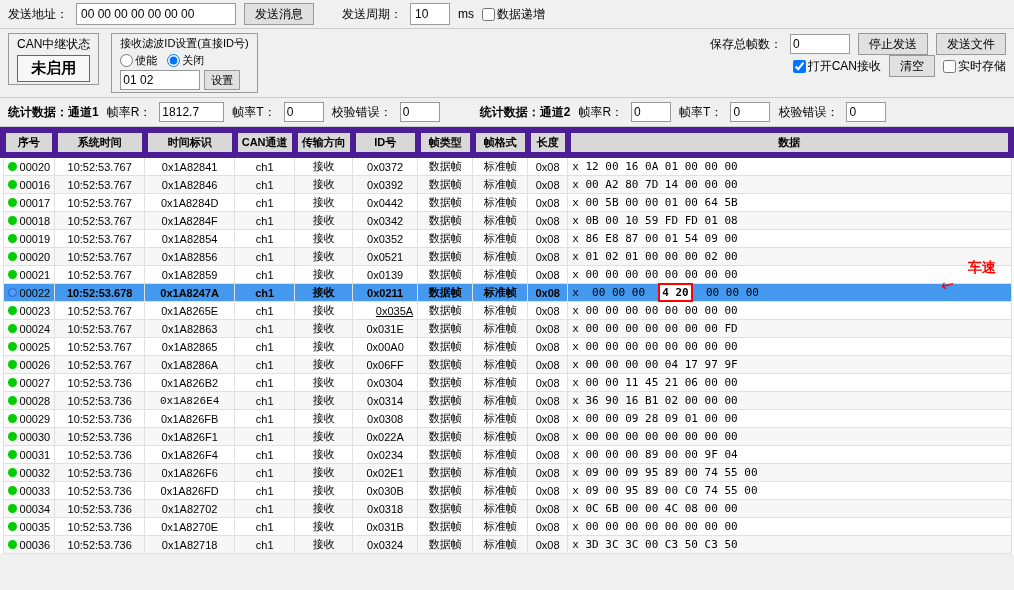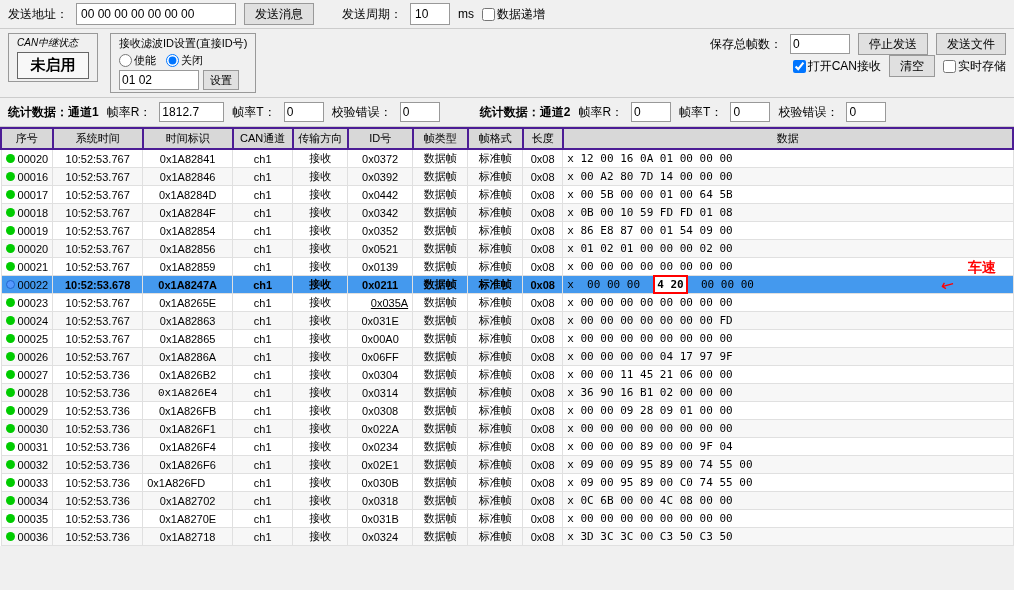--- a/index.html
+++ b/index.html
@@ -1,18 +1,18 @@
 <!DOCTYPE html>
 <html><head>
   <meta charset="utf-8">
   <style>
     * { box-sizing: border-box; margin: 0; padding: 0; }
     body { font-family: 'SimSun', '宋体', Arial, sans-serif; font-size: 12px; background: #f0f0f0; color: #000; width: 1014px; }
     table { width: 100%; border-collapse: collapse; font-size: 11px; background: #fff; }
-    th { background: #d8d8d8; border: 2px solid #4c1d95; padding: 2px 4px; text-align: center; font-weight: normal; white-space: nowrap; }
+    th { background: #d8d8d8; border: 6px solid #4c1d95; padding: 2px 4px; text-align: center; font-weight: bold; white-space: nowrap; }
     td { border: 1px solid #e0e0e0; padding: 1px 4px; white-space: nowrap; }
   </style>
 </head>
 <body>
 
 <div style="background:#f0f0f0; padding:3px 8px; border-bottom:1px solid #ccc; display:flex; align-items:center; gap:8px;">
   <span>发送地址：</span>
   <input style="width: 160px; height: 22px; border: 1px solid rgb(153, 153, 153); font-size: 12px; padding: 2px 4px;" value="00 00 00 00 00 00 00">
   <button style="height:22px; padding:0 10px; font-size:12px; background:#e0e0e0; border:1px solid #999; cursor:pointer;">发送消息</button>
   <span style="margin-left:20px;">发送周期：</span>
@@ -20,21 +20,21 @@
   <span>ms</span>
   <label style="display:flex;align-items:center;gap:2px;">
     <input type="checkbox" style="">
     <span>数据递增</span>
   </label>
 </div>
 
 <div style="background:#f0f0f0; padding:4px 8px; border-bottom:1px solid #ccc; display:flex; align-items:flex-start; gap:12px;">
 
   <div style="border:1px solid #999; padding:2px 8px; min-width:90px;">
-    <div style="font-size:10px; margin-bottom:2px;font-style:italic;">CAN中继状态</div>
+    <div style="font-size:12px; margin-bottom:2px;">CAN中继状态</div>
     <div style="font-size:15px; font-weight:bold; text-align:center; border:1px solid #666; padding:3px 10px; background:#f8f8f8;">未启用</div>
   </div>
 
   <div style="border:1px solid #999; padding:2px 8px;">
     <div style="font-size:11px; margin-bottom:2px;">接收滤波ID设置(直接ID号)</div>
     <div style="display:flex; gap:10px; align-items:center; font-size:11px;">
       <label style="display:flex;align-items:center;gap:2px;">
         <input type="radio" name="filter" style="">
         <span>使能</span>
       </label>
@@ -322,21 +322,21 @@
           <td style="text-align: center;">接收</td>
           <td style="text-align: center;">0x02E1</td>
           <td style="text-align: center;">数据帧</td>
           <td style="text-align: center;">标准帧</td>
           <td style="text-align: center;">0x08</td>
           <td style="font-family: monospace;">x  09 00 09 95 89 00 74 55 00</td>
         </tr>
         <tr style="background: rgb(255, 255, 255);">
           <td style="text-align: center;"><span style="display: inline-block; width: 9px; height: 9px; border-radius: 50%; background: rgb(0, 204, 0);"></span><span> 00033</span></td>
           <td style="text-align: center;">10:52:53.736</td>
-          <td style=" margin-left: 24px;">0x1A826FD</td>
+          <td style="text-align: center; margin-left: 24px;">0x1A826FD</td>
           <td style="text-align: center;">ch1</td>
           <td style="text-align: center;">接收</td>
           <td style="text-align: center;">0x030B</td>
           <td style="text-align: center;">数据帧</td>
           <td style="text-align: center;">标准帧</td>
           <td style="text-align: center;">0x08</td>
           <td style="font-family: monospace;">x  09 00 95 89 00 C0 74 55 00</td>
         </tr>
         <tr style="background: rgb(247, 247, 247);">
           <td style="text-align: center;"><span style="display: inline-block; width: 9px; height: 9px; border-radius: 50%; background: rgb(0, 204, 0);"></span><span> 00034</span></td>

